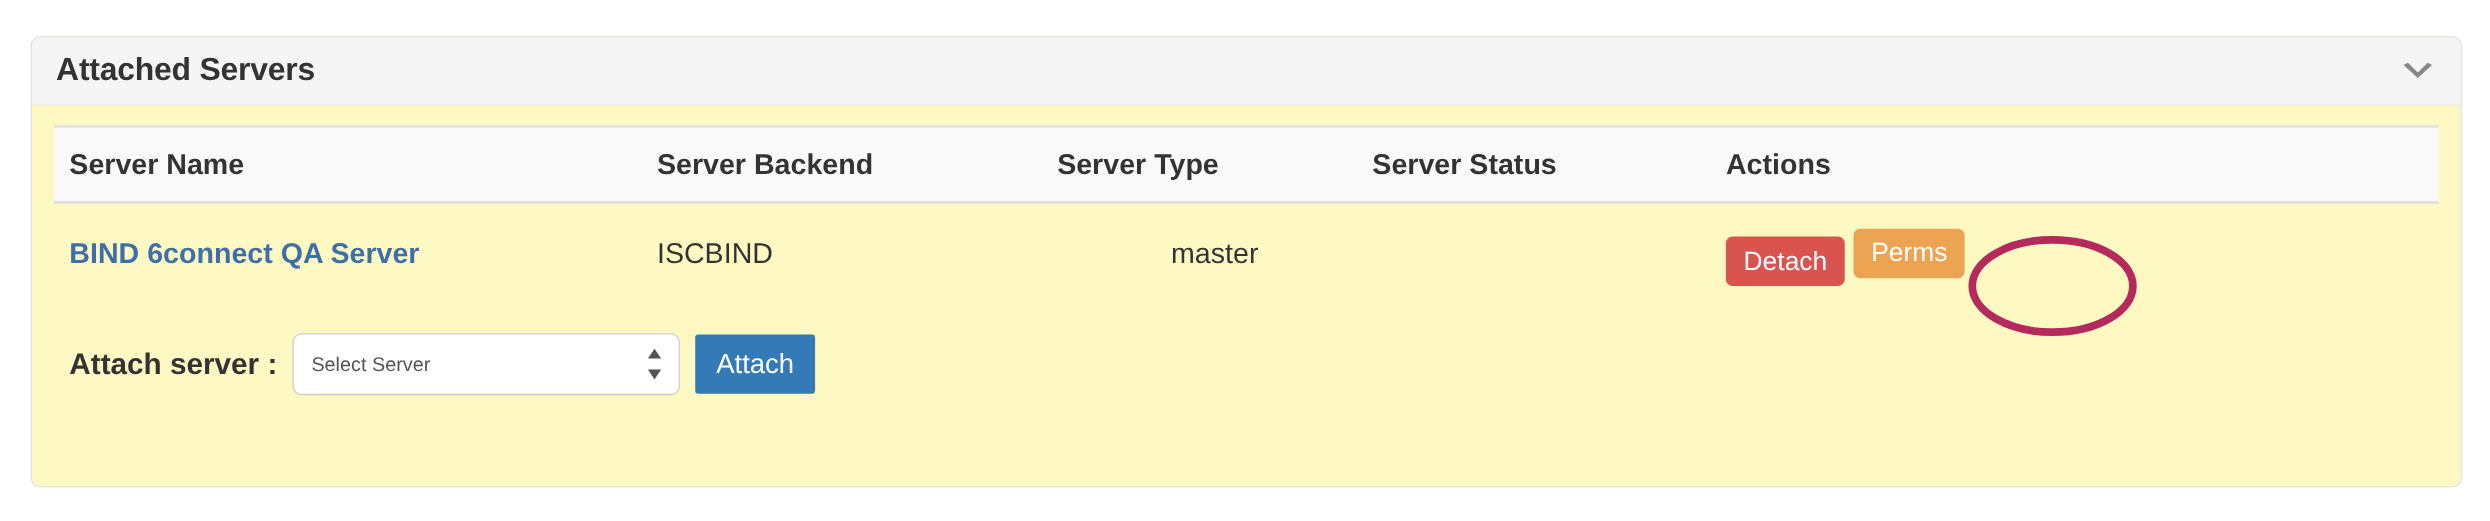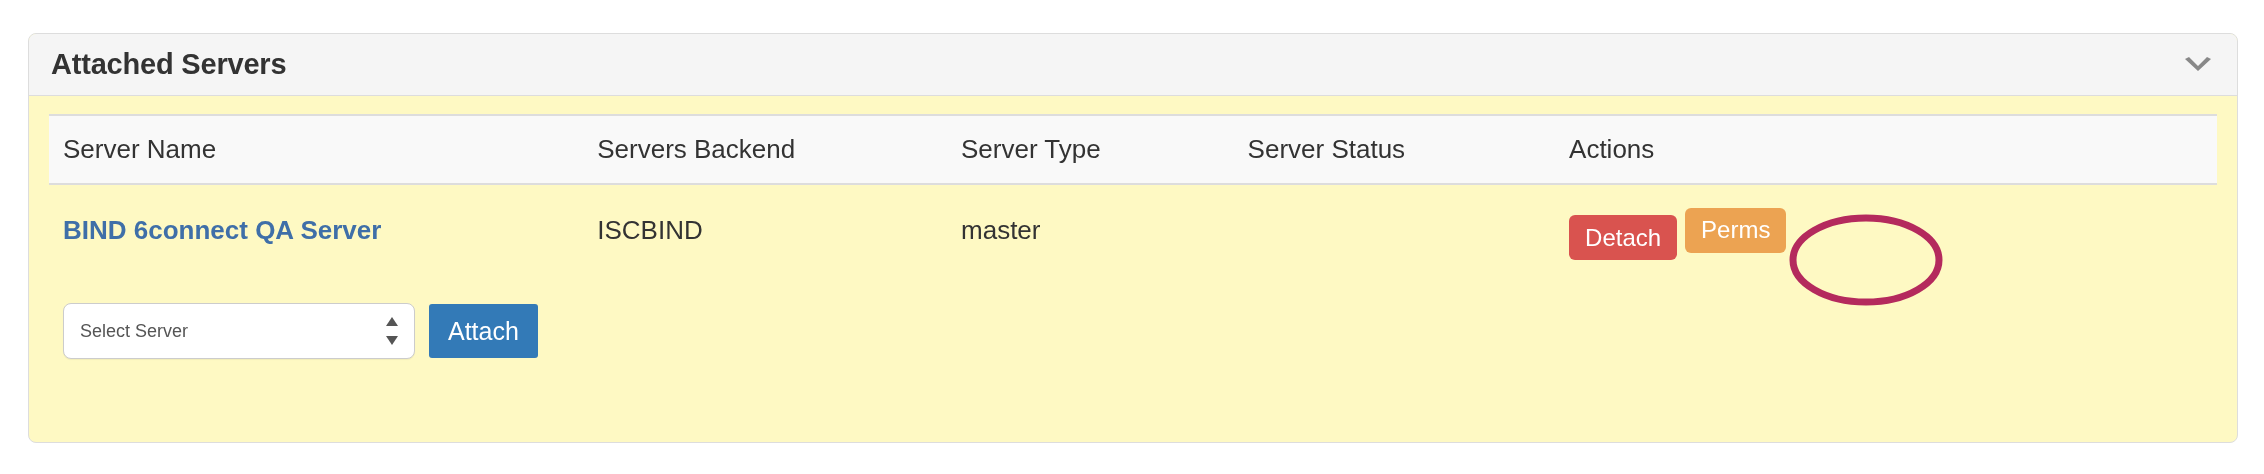--- a/index.html
+++ b/index.html
@@ -82,40 +82,40 @@
     width: 100%;
     border-collapse: collapse;
     table-layout: fixed;
   }
   table.servers thead tr {
     background: #f9f9f9;
   }
   table.servers thead th {
     text-align: left;
     font-size: 26px;
-    font-weight: normal;
+    font-weight: bold;
     color: #333333;
     padding: 18px 0 18px 0;
     border-top: 2px solid #dddddd;
     border-bottom: 2px solid #dddddd;
     box-sizing: border-box;
     white-space: nowrap;
   }
   table.servers tbody td {
     font-size: 26px;
     color: #333333;
     padding: 22px 0 24px 0;
     vertical-align: middle;
     border: none;
     white-space: nowrap;
   }
 
   .col-name    { width: 440px; padding-left: 14px !important; }
   .col-backend { width: 292px; }
-  .col-type    { width: 230px; }
+  .col-type    { width: 230px; text-align: center; }
   .col-status  { width: 258px; }
   .col-actions { width: 520px; }
 
   td.col-name  { padding-left: 14px !important; font-weight: bold; }
 
   .server-link {
     color: #3f6fa8;
     text-decoration: none;
     font-size: 26px;
     cursor: pointer;
@@ -229,21 +229,21 @@
         </svg>
       </span>
     </div>
 
     <div class="panel-body">
 
       <table class="servers">
         <thead>
           <tr>
             <th class="col-name">Server Name</th>
-            <th class="col-backend">Servers Backend</th>
+            <th class="col-backend">Server Backend</th>
             <th class="col-type">Server Type</th>
             <th class="col-status">Server Status</th>
             <th class="col-actions">Actions</th>
           </tr>
         </thead>
         <tbody>
           <tr>
             <td class="col-name">
               <a class="server-link">BIND 6connect QA Server</a>
             </td>
@@ -254,20 +254,21 @@
               <div class="actions-cell">
                 <button class="btn btn-detach">Detach</button>
                 <button class="btn btn-perms">Perms</button>
               </div>
             </td>
           </tr>
         </tbody>
       </table>
 
       <div class="attach-form">
+        <span class="attach-label">Attach server :</span>
 
         <div class="select-wrap">
           <span class="select-value">Select Server</span>
           <svg class="stepper-icon" viewBox="0 0 16 30">
             <path d="M8 1 L14 10 L2 10 Z" fill="#555555"></path>
             <path d="M8 29 L14 20 L2 20 Z" fill="#555555"></path>
           </svg>
         </div>
 
         <div class="attach-btn-wrap">

